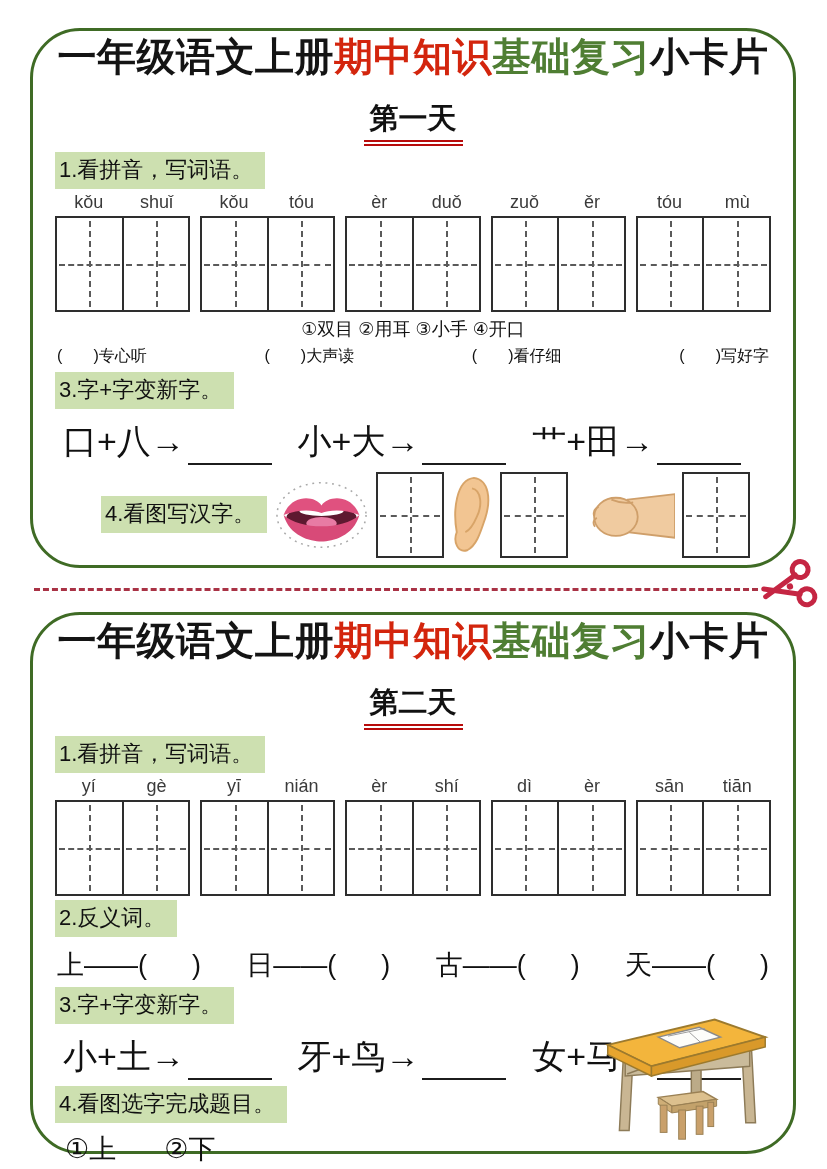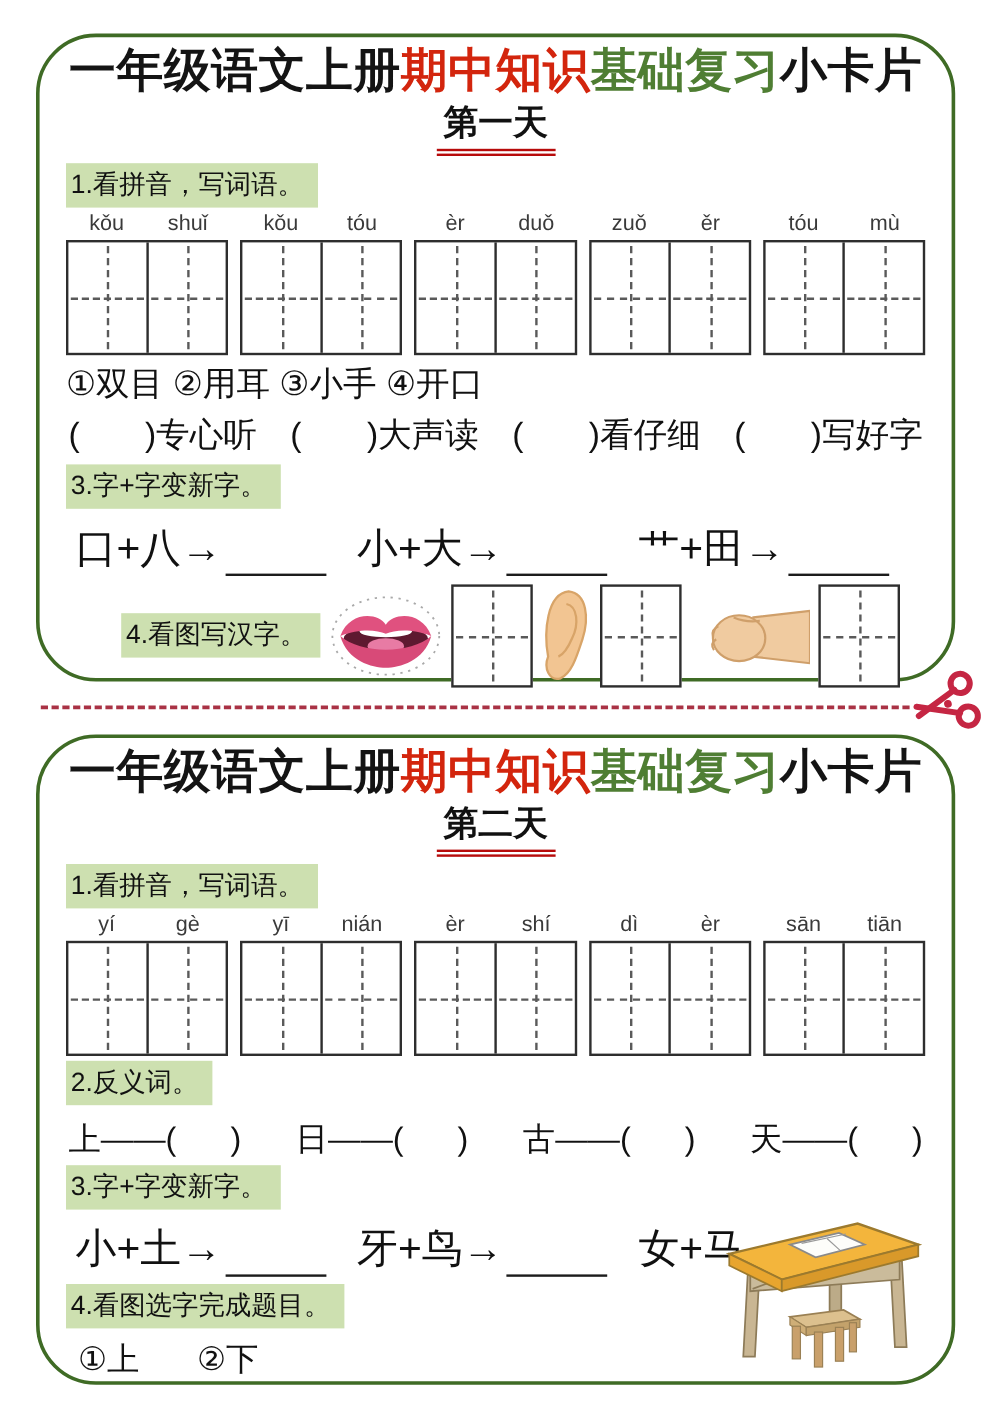--- a/index.html
+++ b/index.html
@@ -5,44 +5,44 @@
   html,body{margin:0;padding:0;background:#fff;}
   body{width:827px;height:1169px;position:relative;font-family:"Liberation Sans","DejaVu Sans",sans-serif;color:#111;overflow:hidden;}
   .pre{white-space:pre;}
 
   .card{position:absolute;left:30px;width:766px;box-sizing:border-box;
         border:3.5px solid #3f6b25;border-radius:50px;background:#fff;
         padding:4px 22px 8px 22px;}
   .card1{top:28px;height:540px;}
   .card2{top:612px;height:542px;}
 
-  .title{margin:4px 0 0 0;text-align:center;font-size:39px;font-weight:bold;letter-spacing:0.5px;line-height:1.1;}
+  .title{margin:4px 0 0 0;text-align:center;font-size:39px;font-weight:bold;letter-spacing:0.5px;line-height:1.1;font-family:Liberation Mono, monospace;}
   .t-black{color:#141414;}
   .t-red{color:#d3250d;}
   .t-green{color:#4f7e33;}
 
-  .day-row{text-align:center;margin:1px 0 2px 0;}
+  .day-row{text-align:center;margin:17px 0 2px 0;}
   .day-text{display:inline-block;font-size:29px;font-weight:bold;
             border-bottom:6px double #b70b0b;padding:0 6px 1px 6px;}
 
   .sec-label{display:inline-block;background:#cde0b0;font-size:22px;
              padding:3px 12px 4px 4px;margin:4px 17px 2px 0;}
 
   .grid-row{display:flex;gap:10px;margin-top:1px;}
   .grid-group{flex:1;min-width:0;}
   .pinyin-pair{display:flex;font-size:18px;color:#3a3a3a;margin-bottom:3px;align-items:center;}
   .pinyin-pair span{flex:1;text-align:center;}
   .cells{display:flex;border:2px solid #2e2e2e;height:92px;background:#fff;}
   .cell{flex:1;position:relative;}
   .cell + .cell{border-left:2px solid #2e2e2e;}
   .cell::before{content:"";position:absolute;left:2px;right:2px;top:50%;border-top:2px dashed #5a5a5a;}
   .cell::after{content:"";position:absolute;top:3px;bottom:3px;left:50%;border-left:2px dashed #5a5a5a;}
 
-  .options-line{font-size:28px;margin:5px 0 3px 0;}
-  .fill-line{display:flex;justify-content:space-between;font-size:28px;margin:5px 2px 1px 2px;}
+  .options-line{text-align:center;font-size:18px;margin:5px 0 3px 0;}
+  .fill-line{display:flex;justify-content:space-between;font-size:16px;margin:5px 2px 1px 2px;}
 
   .expr-line{display:flex;justify-content:space-between;font-size:34px;margin:8px 30px 2px 8px;align-items:flex-end;}
   .blank{display:inline-block;width:84px;height:28px;border-bottom:2.5px solid #1c1c1c;margin-left:3px;vertical-align:bottom;}
 
   .s4-row{display:flex;align-items:center;gap:7px;margin-top:7px;padding-left:46px;}
   .single-box{width:64px;height:82px;border:2.5px solid #2e2e2e;position:relative;flex:none;background:#fff;}
   .single-box::before{content:"";position:absolute;left:2px;right:2px;top:50%;border-top:2px dashed #5a5a5a;}
   .single-box::after{content:"";position:absolute;top:3px;bottom:3px;left:50%;border-left:2px dashed #5a5a5a;}
 
   .pairs-line{display:flex;justify-content:space-between;font-size:27px;margin:8px 2px 0 2px;}

